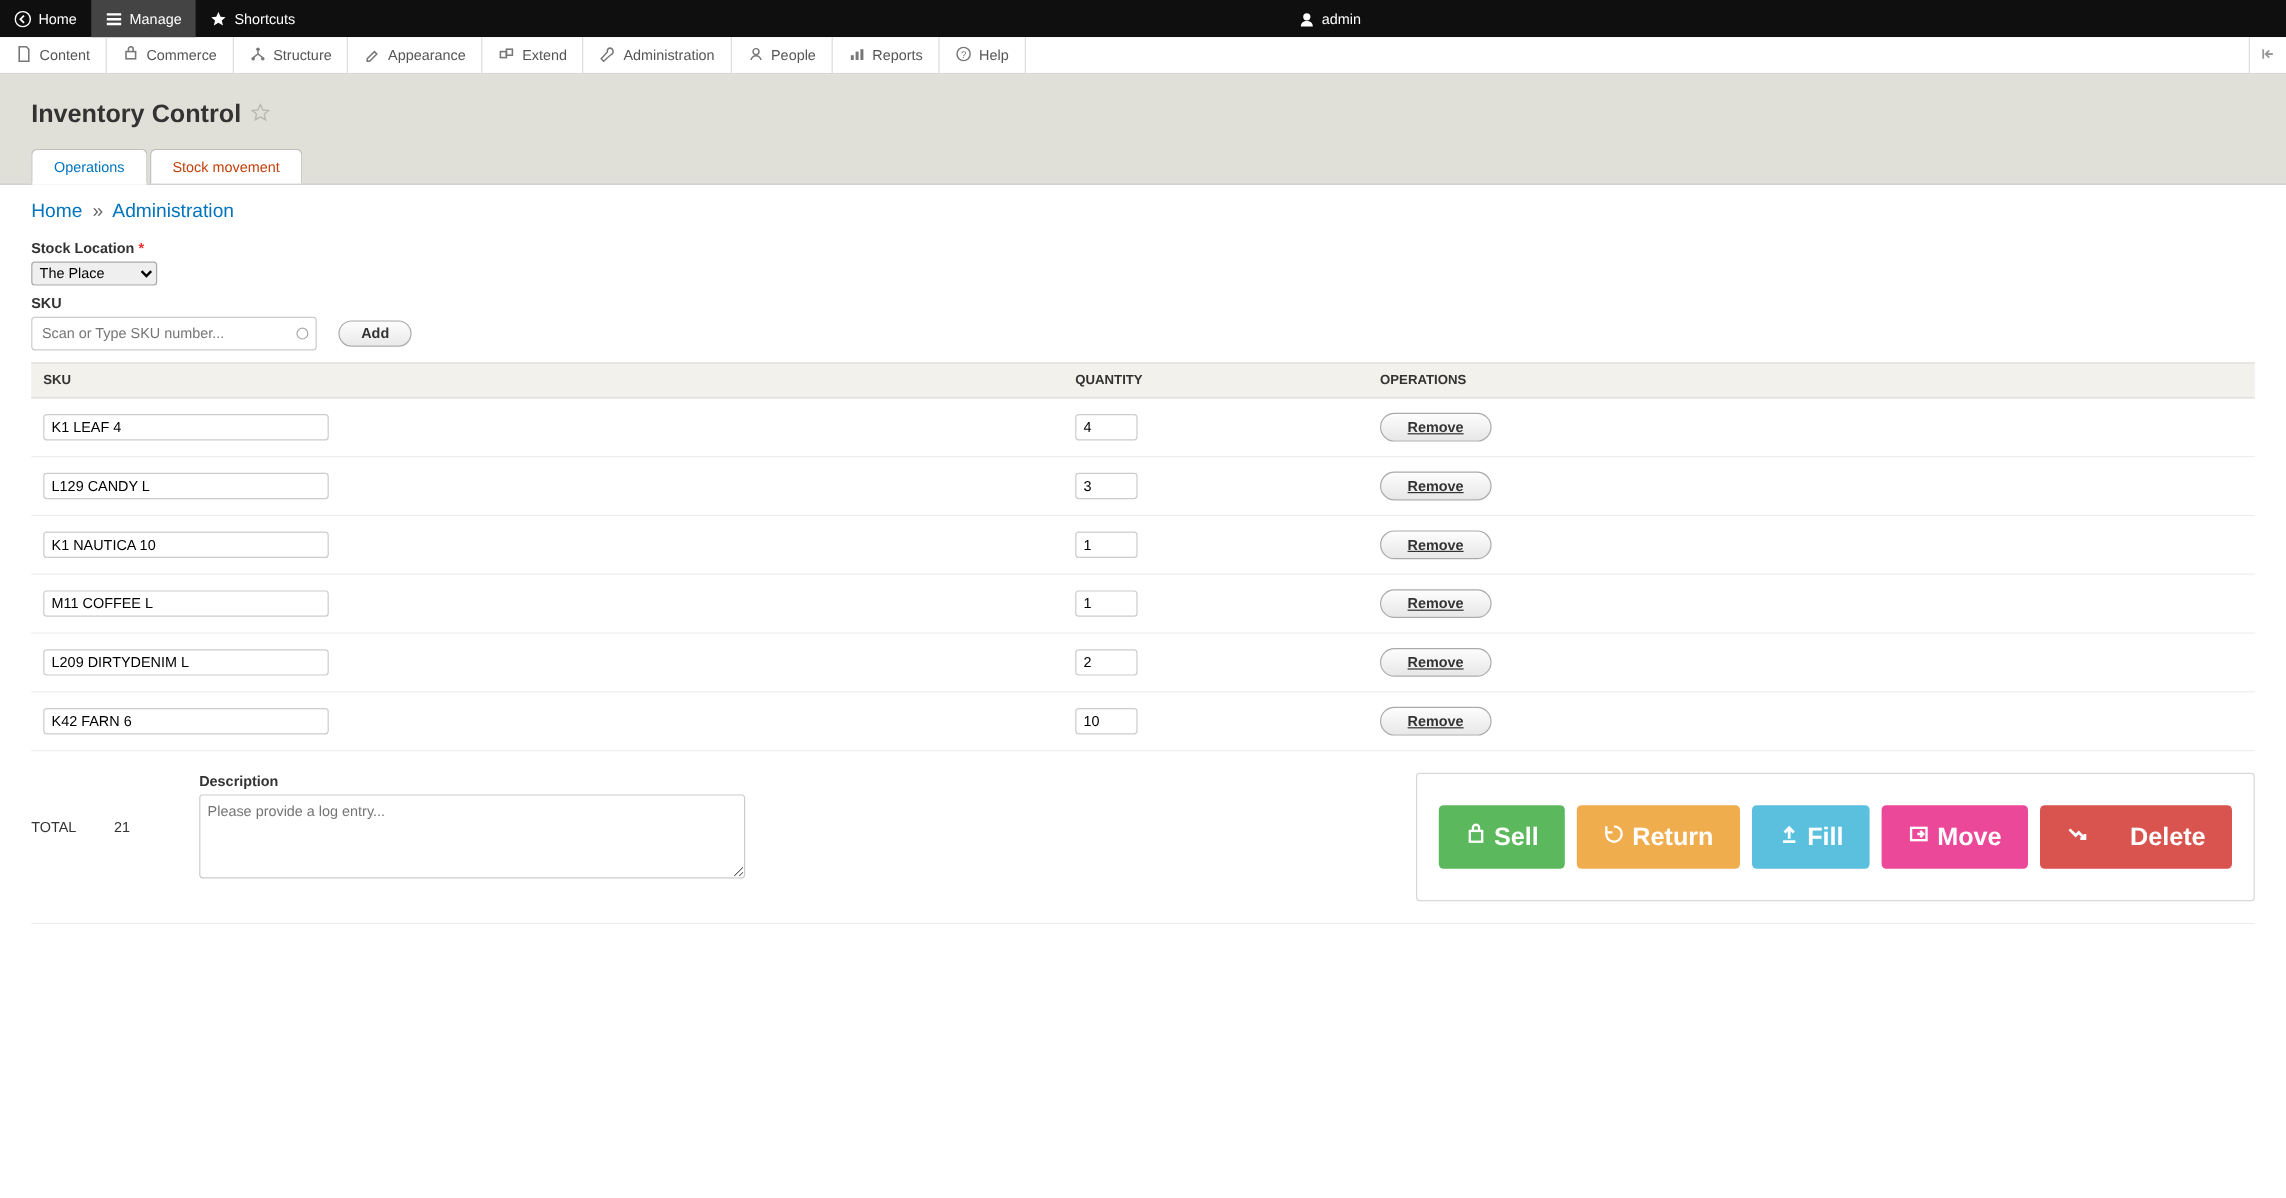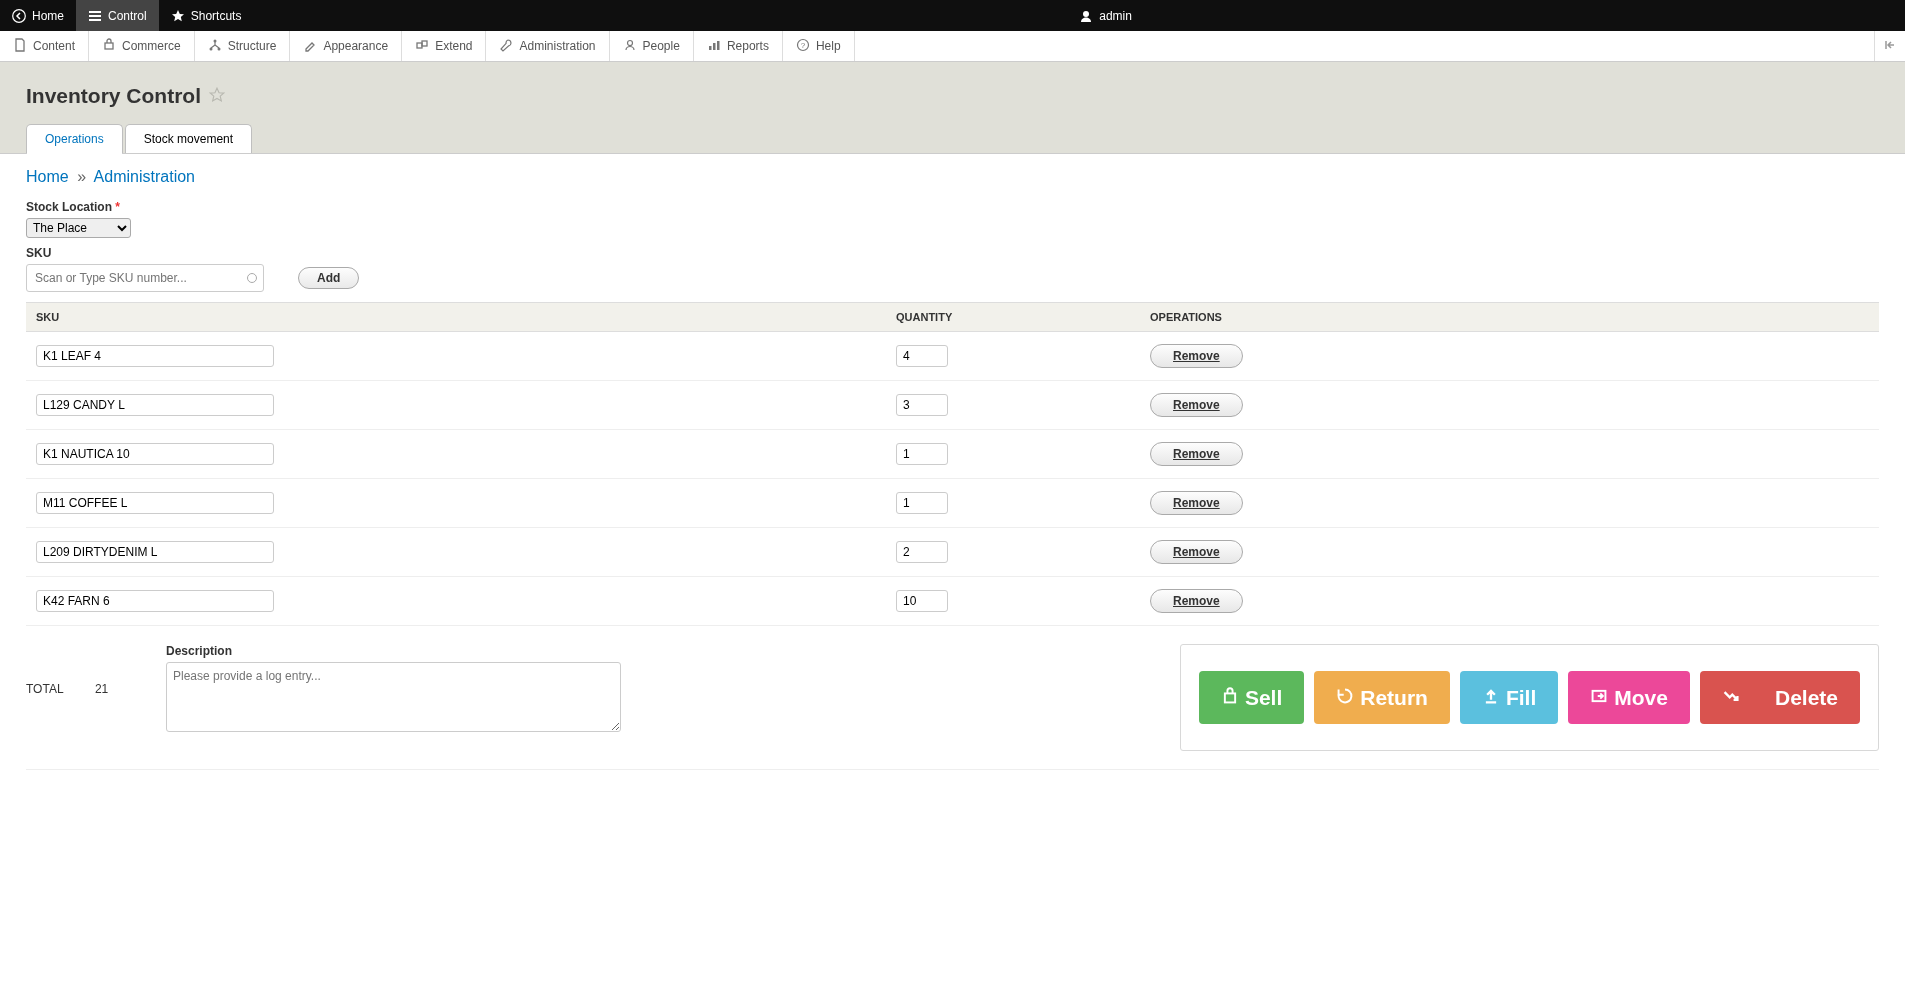--- a/index.html
+++ b/index.html
@@ -80,21 +80,21 @@
   display: flex;
   margin-top: 16px;
   gap: 2px;
 }
 .tab {
   background: #fff;
   border: 1px solid #bfbfbf;
   border-bottom: none;
   padding: 7px 18px;
   font-size: 12px;
-  color: #000000;
+  color: #c2410c;
   border-radius: 5px 5px 0 0;
   cursor: pointer;
   position: relative;
 }
 .tab.active {
   color: #333;
   z-index: 2;
 }
 .tab.active::after{
   content:"";
@@ -126,21 +126,21 @@
   height: 20px;
   width: 105px;
   background:#efefef;
   border:1px solid #aaa;
   border-radius:3px;
 }
 
 .sku-row {
   display: flex;
   align-items: center;
-  gap: 34px;
+  gap: 18px;
   margin-top: 4px;
 }
 .sku-input {
   width: 238px;
   height: 28px;
   padding: 4px 26px 4px 8px;
   border: 1px solid #ccc;
   border-radius: 3px;
   font-size: 12px;
   color:#777;
@@ -288,21 +288,21 @@
         </svg>
     </span>
     <span>Home</span>
   </div>
   <div class="topbar-item active">
     <span class="icon">
       <svg width="14" height="14" viewBox="0 0 14 14">
           <path d="M1 3h12M1 7h12M1 11h12" stroke="#fff" stroke-width="2"></path>
         </svg>
     </span>
-    <span>Control</span>
+    <span>Manage</span>
   </div>
   <div class="topbar-item">
     <span class="icon">
       <svg width="14" height="14" viewBox="0 0 14 14">
           <polygon points="7,1 8.8,5 13,5.3 9.8,8 10.8,12.2 7,10 3.2,12.2 4.2,8 1,5.3 5.2,5" fill="#fff"></polygon>
         </svg>
     </span>
     <span>Shortcuts</span>
   </div>
   <div class="spacer"></div>

